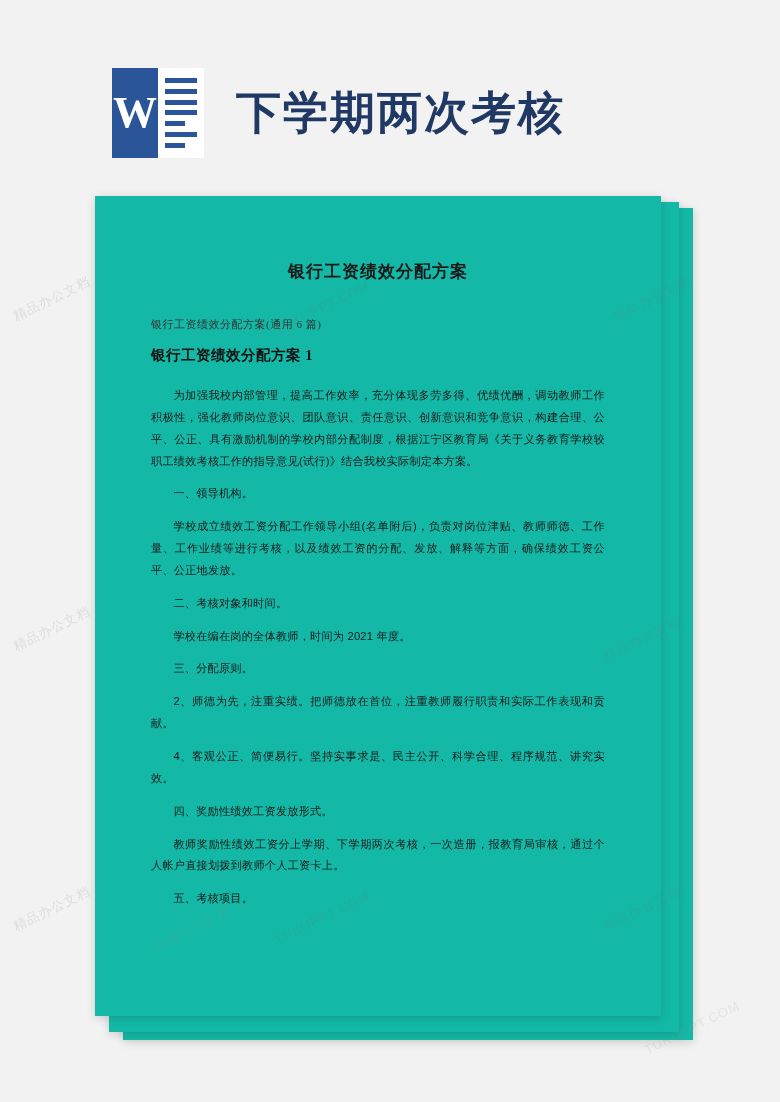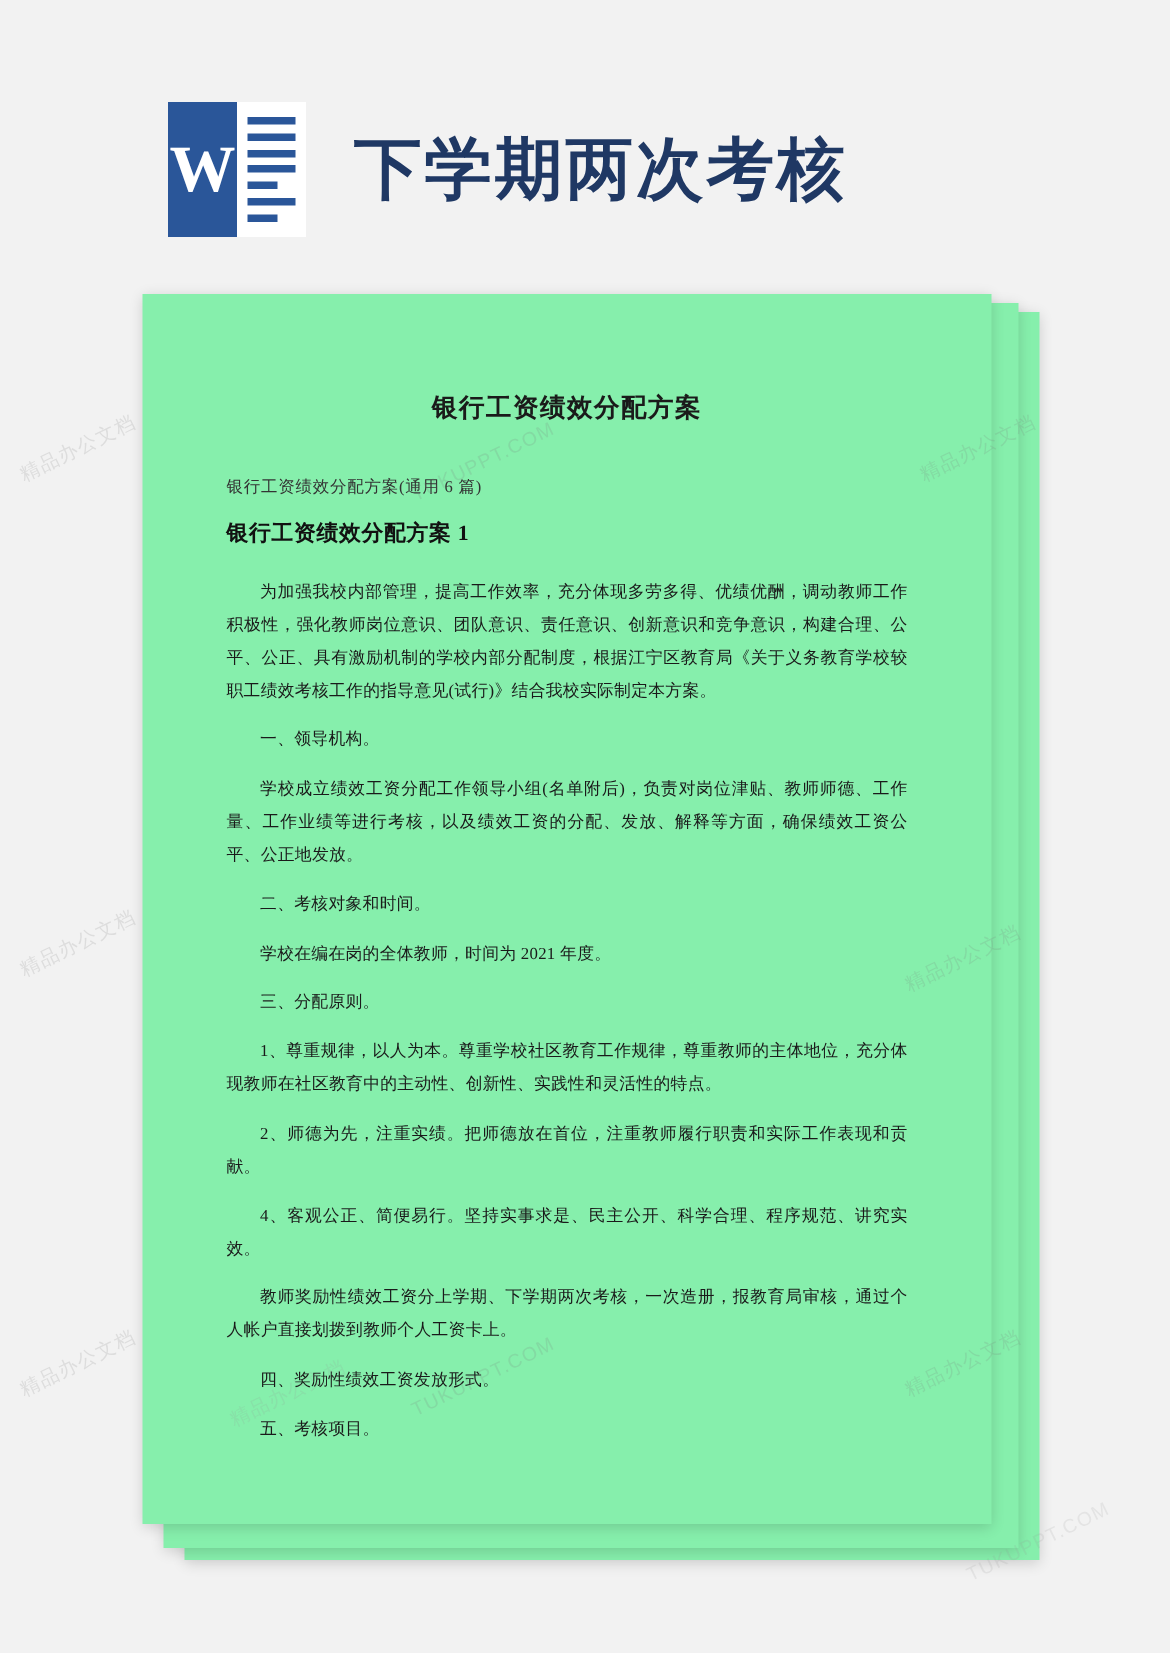--- a/index.html
+++ b/index.html
@@ -71,21 +71,21 @@
   
   .paper-stack {
     position: absolute;
     top: 196px;
     left: 95px;
     width: 600px;
     height: 850px;
   }
   .paper {
     position: absolute;
-    background: #86efac;
+    background: #14b8a6;
     box-shadow: 0 2px 9px rgba(0,0,0,0.16);
   }
   .paper.back2 {
     left: 28px;
     top: 12px;
     width: 570px;
     height: 832px;
   }
   .paper.back1 {
     left: 14px;
@@ -124,21 +124,21 @@
     font-weight: bold;
     color: #111;
     font-family: "Liberation Serif", serif;
     margin: 4px 0 20px 0;
     letter-spacing: 0.5px;
   }
   .para {
     font-size: 11.2px;
     line-height: 1.95;
     color: #1a1a1a;
-    font-family: Liberation Serif, serif;
+    font-family: Liberation Sans, sans-serif;
     margin: 0 0 11px 0;
     text-align: justify;
     text-indent: 2em;
     letter-spacing: 0.2px;
   }
 
   
   .wm {
     position: absolute;
     color: rgba(120,120,120,0.17);
@@ -179,25 +179,24 @@
     <div class="page-title">银行工资绩效分配方案</div>
     <div class="subtitle">银行工资绩效分配方案(通用 6 篇)</div>
     <div class="section-heading">银行工资绩效分配方案 1</div>
 
     <p class="para">为加强我校内部管理，提高工作效率，充分体现多劳多得、优绩优酬，调动教师工作积极性，强化教师岗位意识、团队意识、责任意识、创新意识和竞争意识，构建合理、公平、公正、具有激励机制的学校内部分配制度，根据江宁区教育局《关于义务教育学校较职工绩效考核工作的指导意见(试行)》结合我校实际制定本方案。</p>
     <p class="para">一、领导机构。</p>
     <p class="para">学校成立绩效工资分配工作领导小组(名单附后)，负责对岗位津贴、教师师德、工作量、工作业绩等进行考核，以及绩效工资的分配、发放、解释等方面，确保绩效工资公平、公正地发放。</p>
     <p class="para">二、考核对象和时间。</p>
     <p class="para">学校在编在岗的全体教师，时间为 2021 年度。</p>
     <p class="para">三、分配原则。</p>
-    <p class="para">1、尊重规律，以人为本。尊重学校社区教育工作规律，尊重教师的主体地位，充分体现教师在社区教育中的主动性、创新性、实践性和灵活性的特点。</p>
     <p class="para">2、师德为先，注重实绩。把师德放在首位，注重教师履行职责和实际工作表现和贡献。</p>
     <p class="para">4、客观公正、简便易行。坚持实事求是、民主公开、科学合理、程序规范、讲究实效。</p>
+    <p class="para">四、奖励性绩效工资发放形式。</p>
     <p class="para">教师奖励性绩效工资分上学期、下学期两次考核，一次造册，报教育局审核，通过个人帐户直接划拨到教师个人工资卡上。</p>
-    <p class="para">四、奖励性绩效工资发放形式。</p>
     <p class="para">五、考核项目。</p>
   </div>
 </div>
 
 <div class="wm" style="left:10px;  top:290px;">精品办公文档</div>
 <div class="wm" style="left:270px; top:300px;">TUKUPPT.COM</div>
 <div class="wm" style="left:610px; top:290px;">精品办公文档</div>
 <div class="wm" style="left:10px;  top:620px;">精品办公文档</div>
 <div class="wm" style="left:600px; top:630px;">精品办公文档</div>
 <div class="wm" style="left:10px;  top:900px;">精品办公文档</div>

